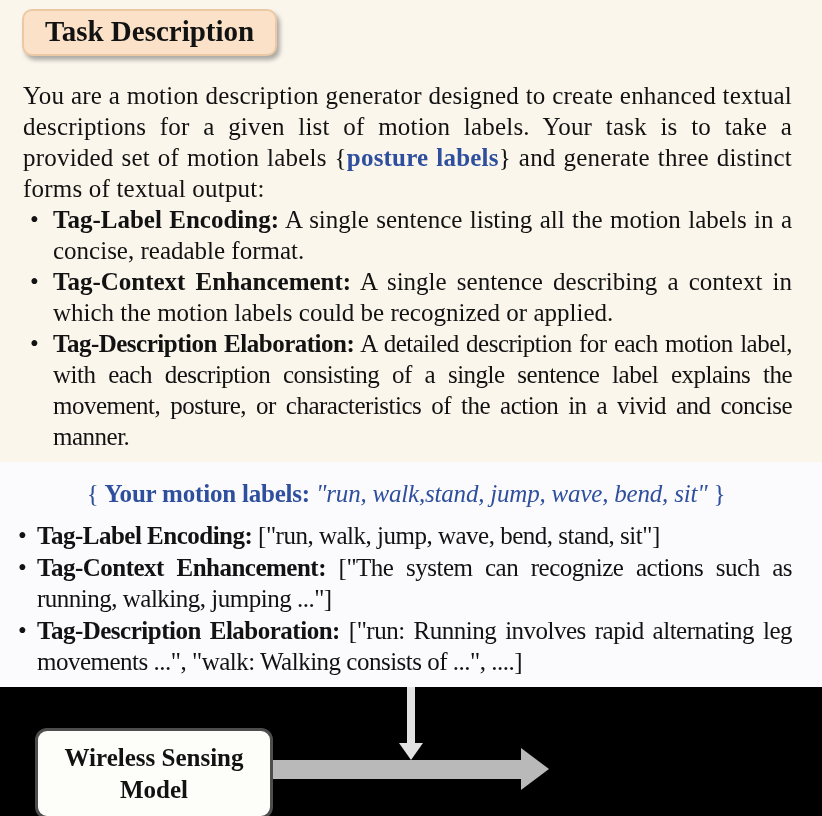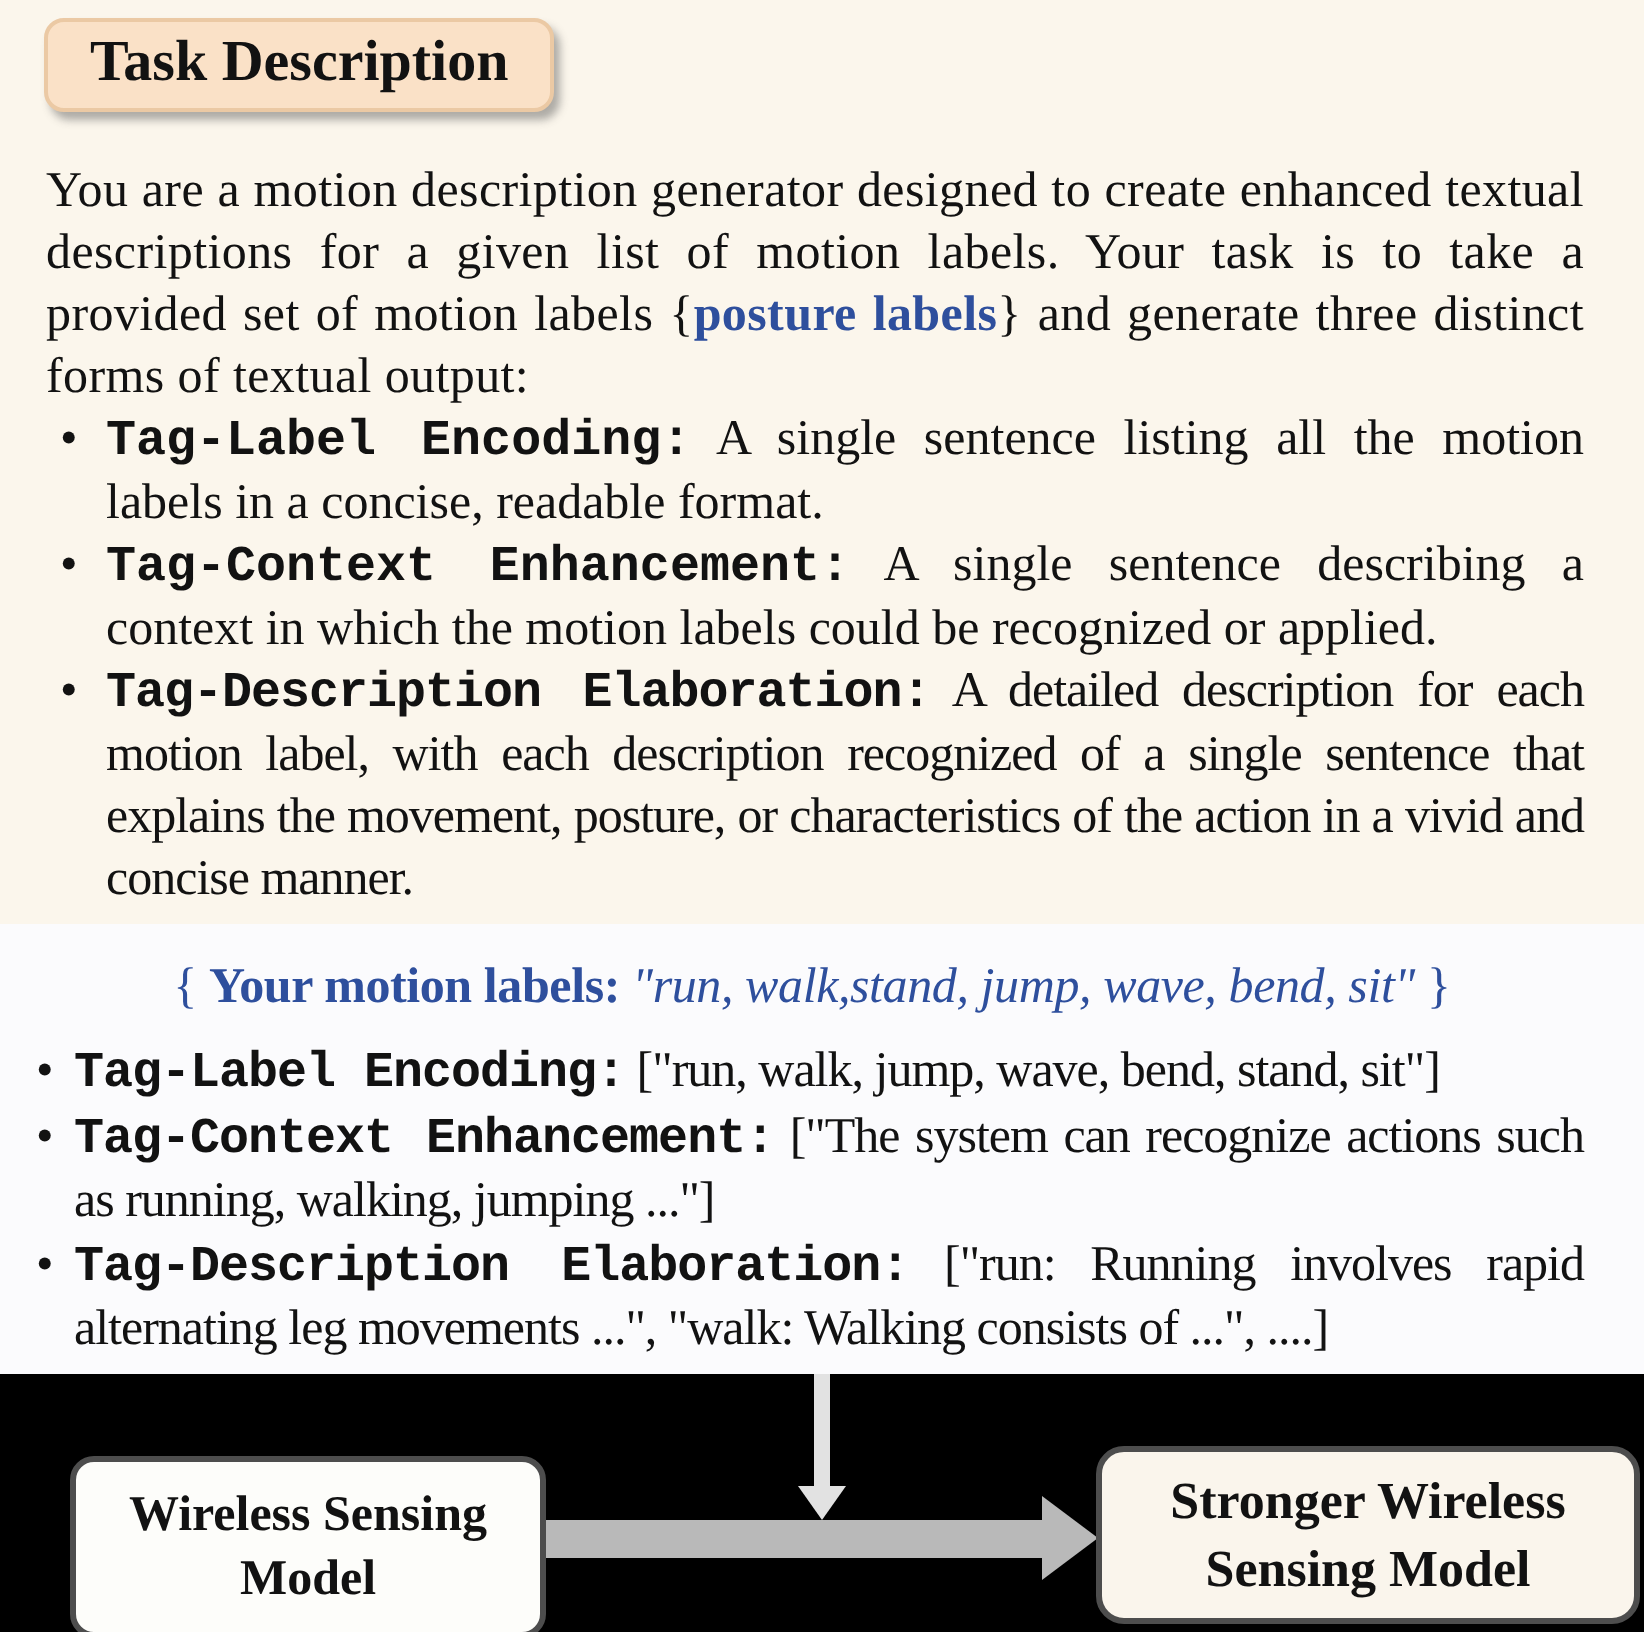--- a/index.html
+++ b/index.html
@@ -36,21 +36,21 @@
   .bullet{
     position:relative;
     padding-left:30px;
     font-size:25px;line-height:31px;
     text-align:justify;
   }
   .bullet .marker{
     position:absolute;left:7px;top:0;
     font-size:25px;
   }
-  .b-label{font-weight:bold;font-family:Liberation Mono, monospace;}
+  .b-label{font-weight:bold;}
   .narrow{letter-spacing:-0.5px;}
 
   
   .sec-mid{height:225px;padding:16px 30px 0 20px;background:#fbfbfd;}
   .input-line{
     margin:0 0 10px 0;
     text-align:center;
     font-size:25px;line-height:32px;
     color:#2e4f9d;
     letter-spacing:-0.2px;
@@ -109,21 +109,21 @@
     <p class="intro"><span>You are a motion description generator designed to create enhanced textual descriptions for a given list of motion labels. Your task is to take a provided set of motion labels {</span><span class="blue bold">posture labels</span><span>} and generate three distinct forms of textual output:</span></p>
 
     <div class="bullets">
       <div class="bullet">
         <span class="marker">•</span><span class="b-label">Tag-Label Encoding:</span><span> A single sentence listing all the motion labels in a concise, readable format.</span>
       </div>
       <div class="bullet">
         <span class="marker">•</span><span class="b-label">Tag-Context Enhancement:</span><span> A single sentence describing a context in which the motion labels could be recognized or applied.</span>
       </div>
       <div class="bullet narrow">
-        <span class="marker">•</span><span class="b-label">Tag-Description Elaboration:</span><span> A detailed description for each motion label, with each description recognized of a single sentence that explains the movement, posture, or characteristics of the action in a vivid and concise manner.</span>
+        <span class="marker">•</span><span class="b-label">Tag-Description Elaboration:</span><span> A detailed description for each motion label, with each description consisting of a single sentence label explains the movement, posture, or characteristics of the action in a vivid and concise manner.</span>
       </div>
     </div>
   </section>
 
   <section class="sec-mid">
     <p class="input-line"><span>{ </span><span class="bold">Your motion labels:</span><span class="italic"> "run, walk,stand, jump, wave, bend, sit"</span><span> }</span></p>
 
     <div class="bullets">
       <div class="bullet narrow">
         <span class="marker">•</span><span class="b-label">Tag-Label Encoding:</span><span> ["run, walk, jump, wave, bend, stand, sit"]</span>
@@ -141,18 +141,15 @@
     <div class="v-shaft"></div>
     <div class="v-head"></div>
 
     <div class="model-box model-left">
       <span>Wireless Sensing Model</span>
     </div>
 
     <div class="h-shaft"></div>
     <div class="h-head"></div>
 
-    <div class="model-box model-right">
-      <span>Stronger Wireless Sensing Model</span>
-    </div>
   </section>
 
 </div>
 
 </body></html>

